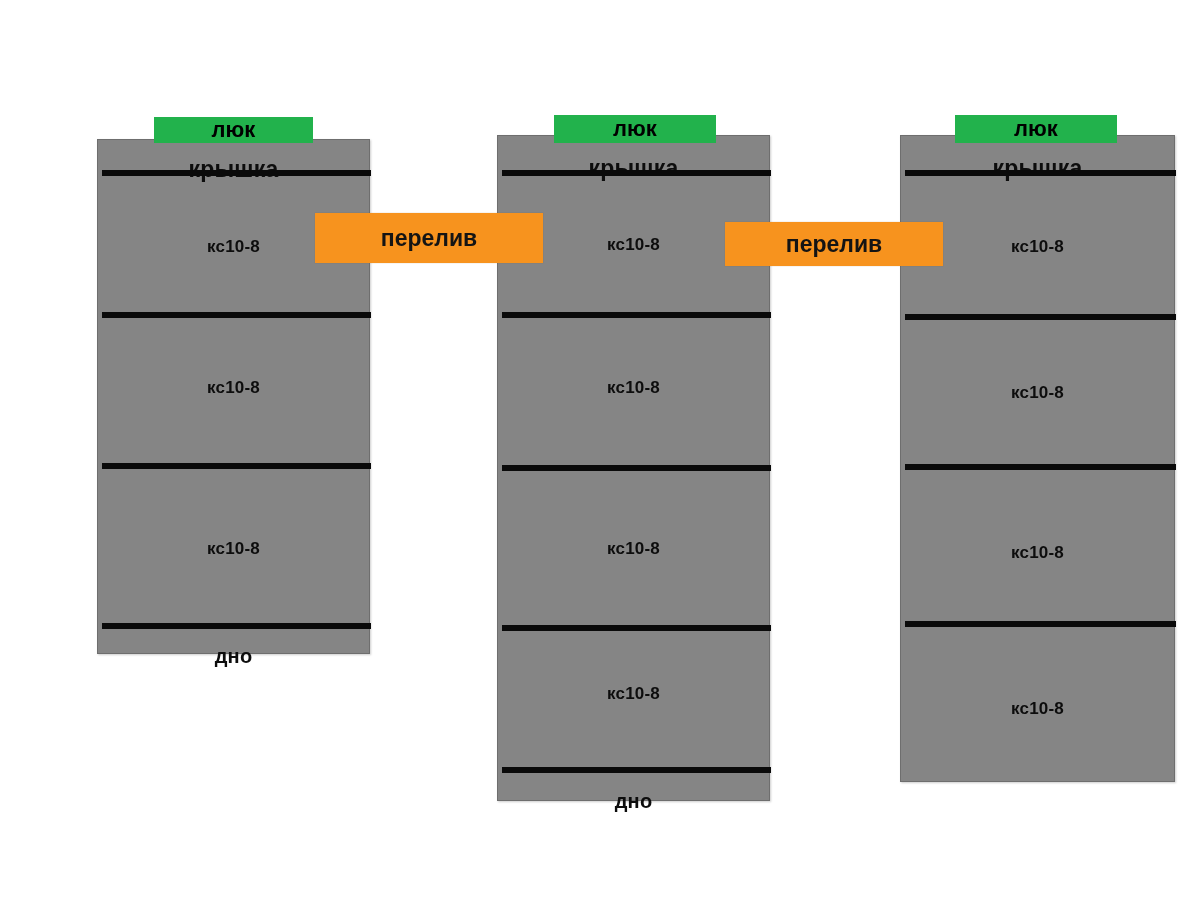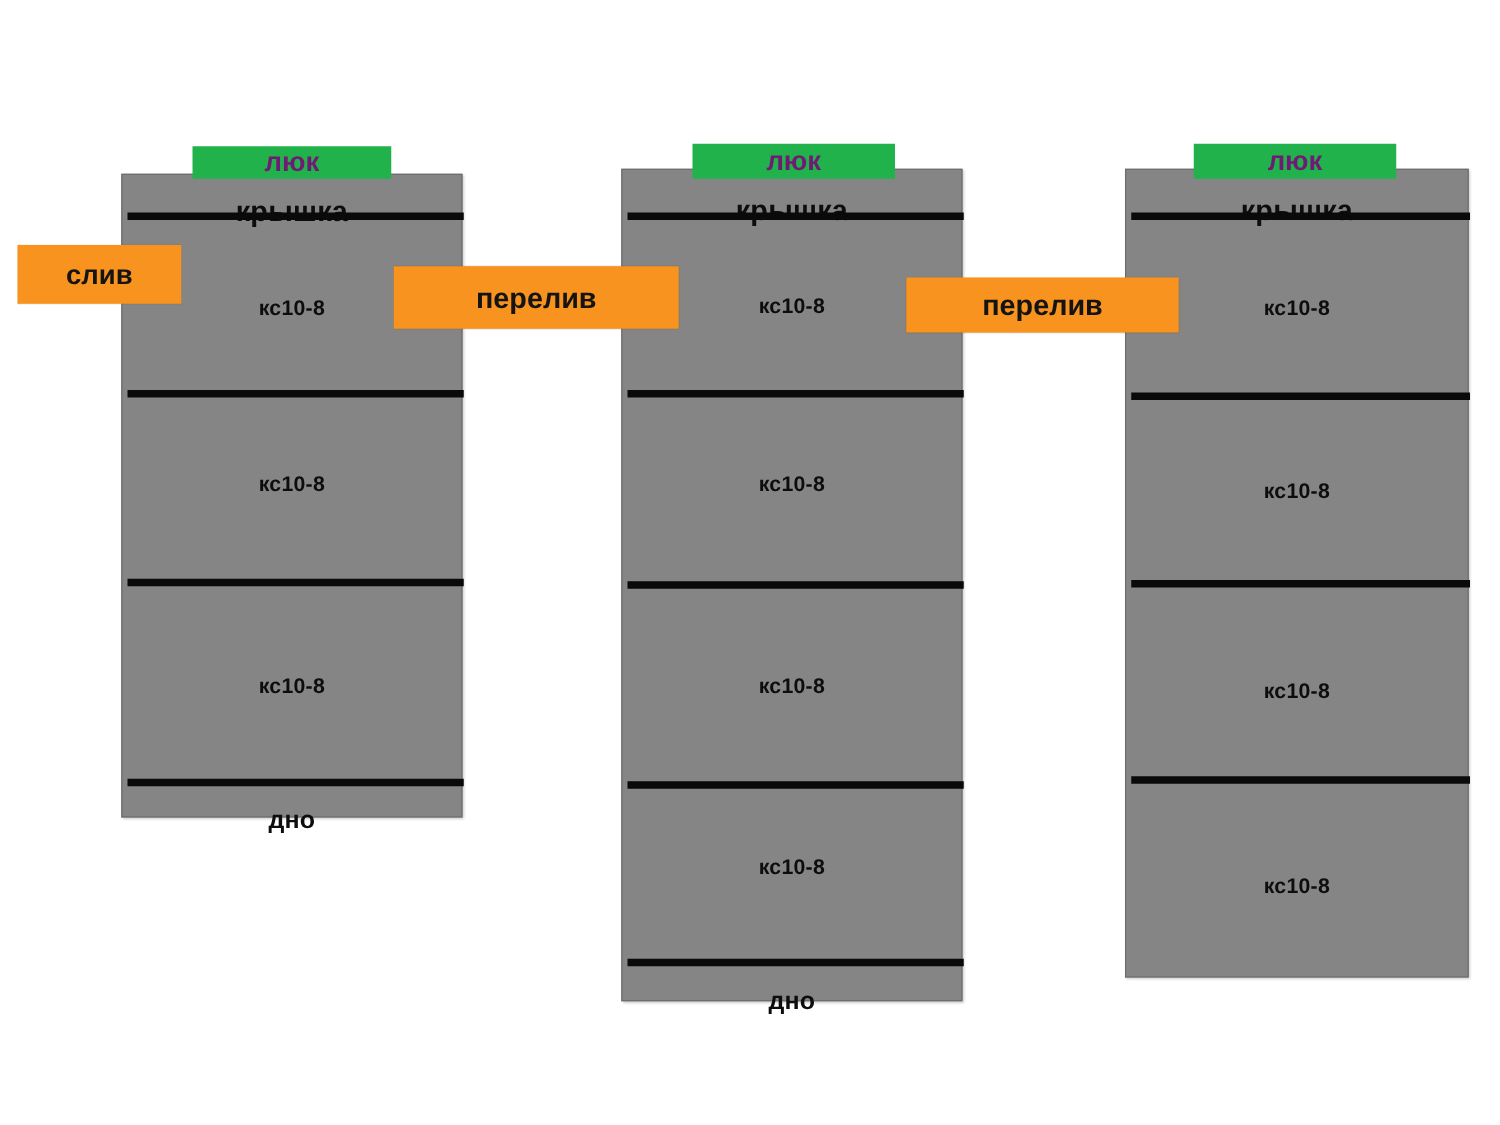--- a/index.html
+++ b/index.html
@@ -60,21 +60,21 @@
     font-size: 23px;
   }
   .seg-floor {
     font-size: 20px;
   }
 
   
   .hatch {
     position: absolute;
     background: #22b24c;
-    color: #701a75;
+    color: #000000;
     font-weight: bold;
     font-size: 22px;
     font-family: "Liberation Sans", sans-serif;
     display: flex;
     align-items: center;
     justify-content: center;
     line-height: 1;
   }
 
   
@@ -157,23 +157,20 @@
     <div class="seg-label seg-ring" style="top:396px;">кс10-8</div>
     <div class="joint" style="top:485px;"></div>
 
     <div class="seg-label seg-ring" style="top:552px;">кс10-8</div>
   </div>
 
   <div class="hatch" style="left:955px; top:115px; width:162px; height:28px;">
     <span>люк</span>
   </div>
 
-  <div class="pipe pipe-drain" style="left:14px; top:196px; width:131px; height:47px;">
-    <span>слив</span>
-  </div>
 
   <div class="pipe pipe-overflow" style="left:315px; top:213px; width:228px; height:50px;">
     <span>перелив</span>
   </div>
 
   <div class="pipe pipe-overflow" style="left:725px; top:222px; width:218px; height:44px;">
     <span>перелив</span>
   </div>
 
 </div>

